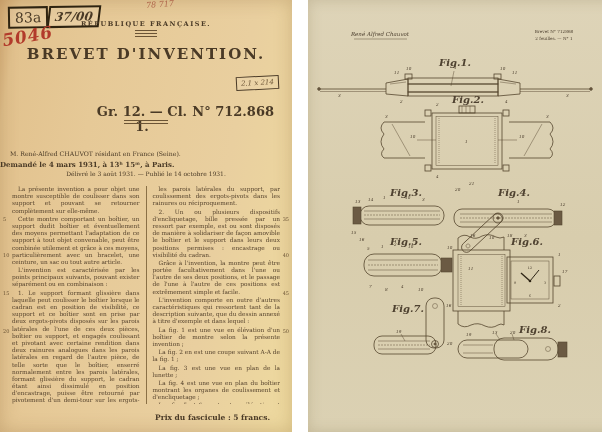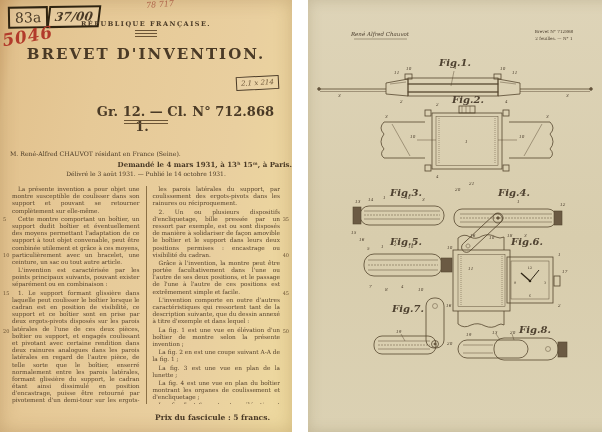--- a/index.html
+++ b/index.html
@@ -27,21 +27,21 @@
   .rule{width:22px;border-top:1px solid #6b5435;margin:2px auto 0;}
   .brevet{font-size:15px;font-weight:bold;letter-spacing:2px;margin-top:8px;}
   .classrow{position:absolute;left:0;right:0;top:104px;height:12px;font-size:13px;font-weight:bold;}
   .classrow .cls{position:absolute;left:92px;width:100px;text-align:center;}
   .classrow .num{position:absolute;right:18px;margin-left:40px;}
   .dbl-rule{position:absolute;left:124px;top:120px;width:44px;border-top:1px solid #6b5435;
     border-bottom:1px solid #6b5435;height:2px;}
   .invention-title{position:absolute;left:12px;right:10px;top:128px;
     font-size:7.3px;font-weight:bold;line-height:1.3;text-indent:0;}
   .applicant{position:absolute;left:10px;top:150px;font-size:6.2px;}
-  .filed{position:absolute;left:0;right:0;top:160px;text-align:right;font-size:7px;font-weight:bold;}
+  .filed{position:absolute;left:0;right:0;top:160px;text-align:left;font-size:7px;font-weight:bold;}
   .issued{position:absolute;left:0;right:0;top:170px;text-align:center;font-size:6px;}
   .cols{position:absolute;left:12px;right:12px;top:186px;bottom:28px;display:flex;overflow:hidden;}
   .col{width:50%;font-size:5.8px;line-height:1.24;text-align:justify;overflow:hidden;
     color:#55422c;}
   .col p{margin:0 0 1px;text-indent:6px;}
   .col1{padding-right:6px;}
   .col2{border-left:1px solid #8a7046;padding-left:6px;}
   .lineno{position:absolute;font-size:5px;color:#6b5435;}
   .footer-price{position:absolute;right:22px;bottom:10px;font-size:7.5px;font-weight:bold;}
   

